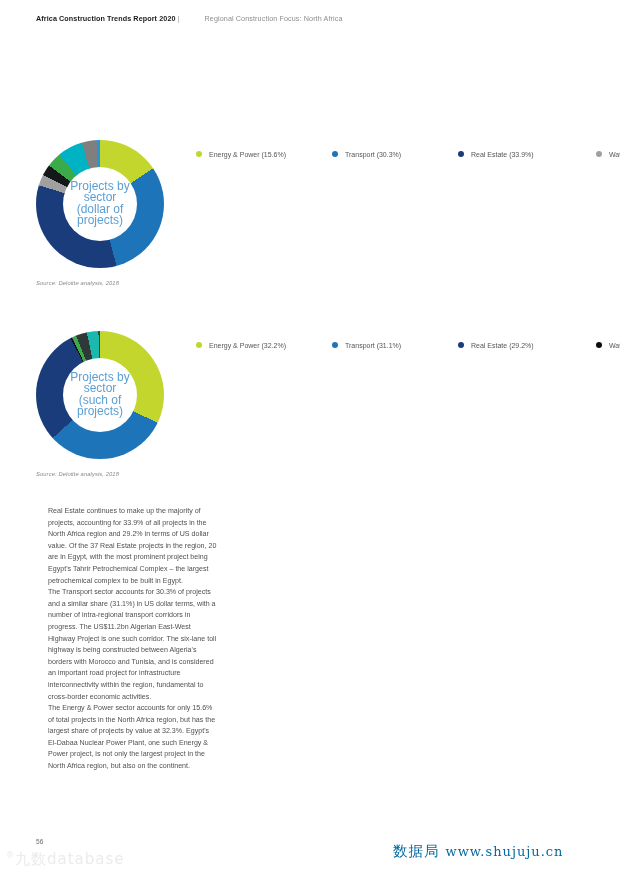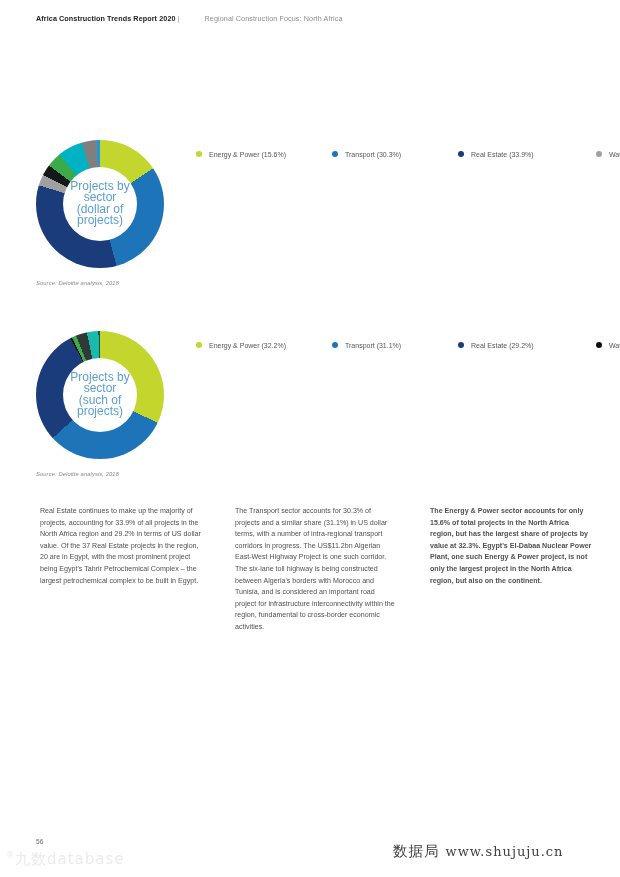--- a/index.html
+++ b/index.html
@@ -117,35 +117,36 @@
     width: 6px;
     height: 6px;
     border-radius: 50%;
     margin-right: 7px;
     flex: 0 0 auto;
   }
 
   
   .body-columns {
     position: absolute;
-    left: 40px;
+    left: 48px;
     top: 506px;
     width: 552px;
     display: flex;
-    gap: 16px;
+    gap: 0px;
+    flex-direction: column;
   }
   .body-col {
     width: 170px;
     margin-right: 17px;
     font-size: 7.1px;
     line-height: 11.6px;
     color: #505050;
     text-align: left;
   }
-  .body-col:last-child { margin-right: 0; font-weight: bold; }
+  .body-col:last-child { margin-right: 0; }
 
   
   .page-number {
     position: absolute;
     left: 36px;
     top: 838px;
     font-size: 6.6px;
     color: #6c6c6c;
   }
   .watermark-left {
@@ -160,21 +161,21 @@
   }
   .watermark-left .reg {
     font-size: 8px;
     vertical-align: super;
   }
   .watermark-right {
     position: absolute;
     left: 393px;
     top: 842px;
     white-space: nowrap;
-    color: #404040;
+    color: #0369a1;
     text-align: right;
   }
   .watermark-right .wm-cn {
     font-size: 14.5px;
     font-family: "DejaVu Sans", sans-serif;
     letter-spacing: 1px;
   }
   .watermark-right .wm-url {
     font-size: 13px;
     font-family: "DejaVu Serif", serif;

